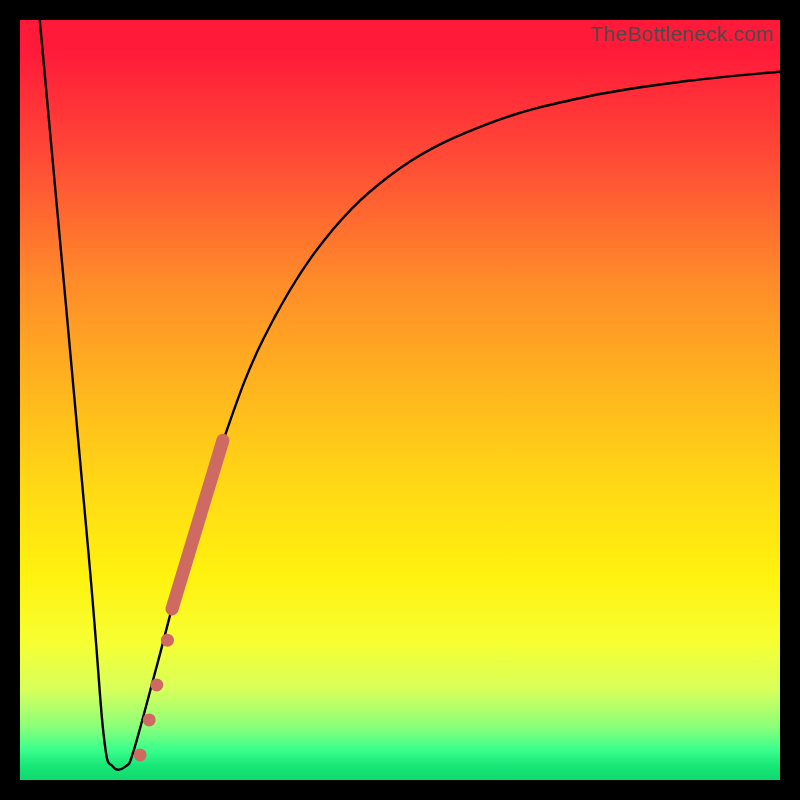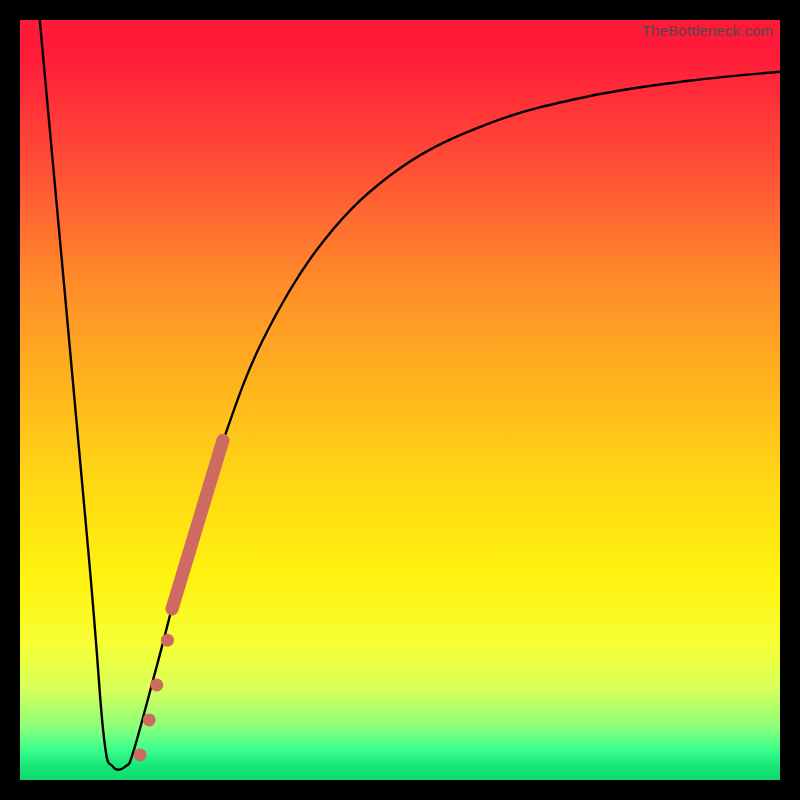--- a/index.html
+++ b/index.html
@@ -37,21 +37,21 @@
       #3bff8c 96%,
       #19e878 98%,
       #0fd96d 100%
     );
   }
   .attrib {
     position: absolute;
     top: 2px;
     right: 6px;
     color: #4a4a4a;
-    font-size: 15px;
+    font-size: 21px;
     font-weight: 500;
     letter-spacing: 0.2px;
     font-family: Arial, Helvetica, sans-serif;
   }
   svg {
     position: absolute;
     left: 0;
     top: 0;
     width: 760px;
     height: 760px;

